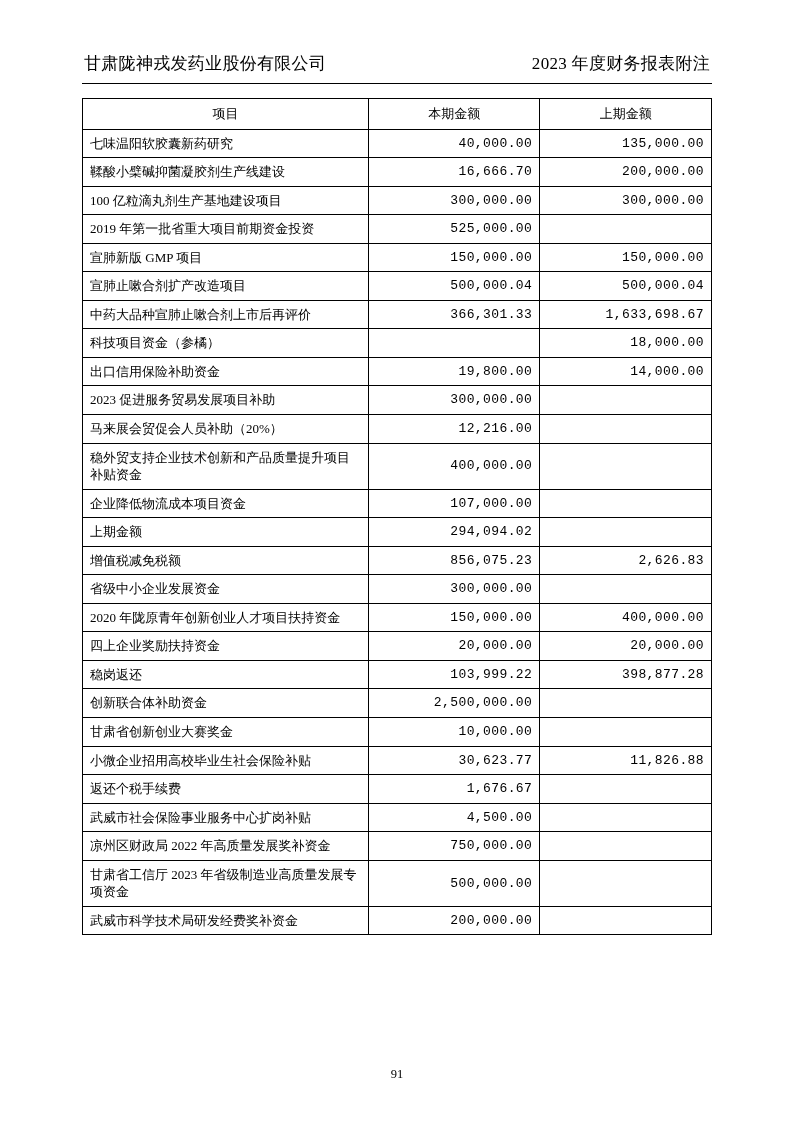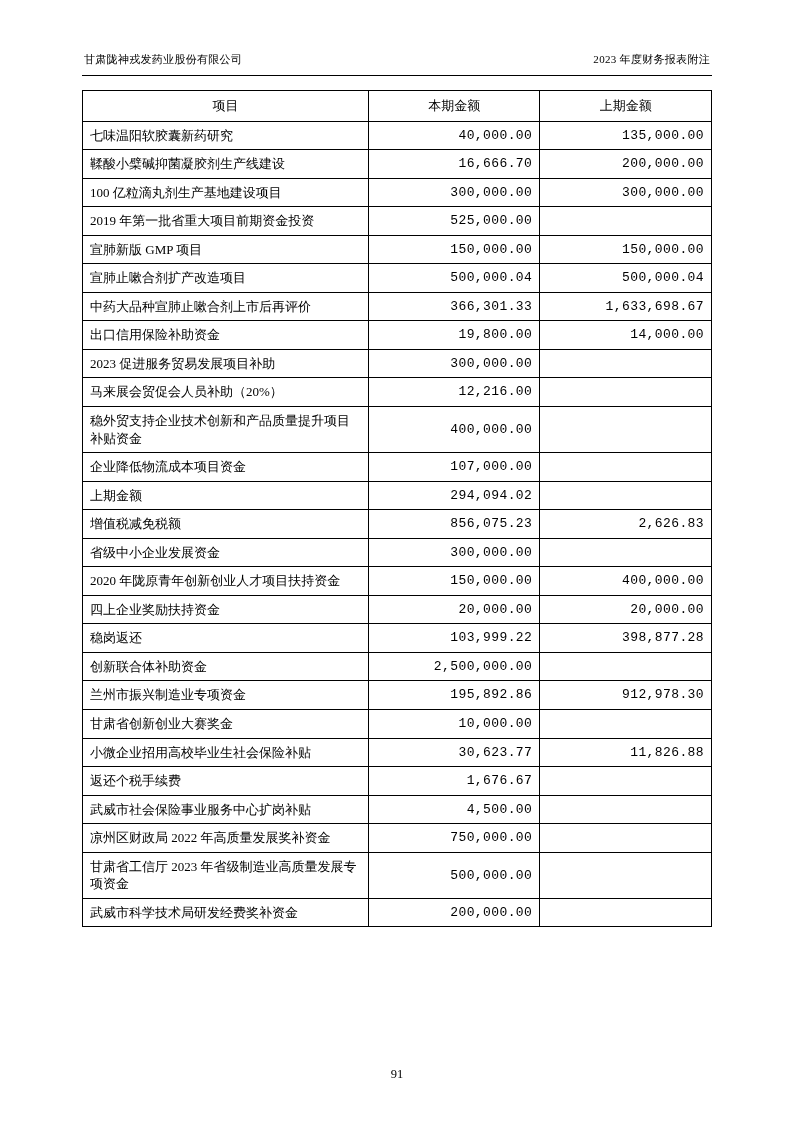--- a/index.html
+++ b/index.html
@@ -20,21 +20,21 @@
     box-sizing: border-box;
     padding: 52px 82px 40px 82px;
     position: relative;
     display: flex;
     flex-direction: column;
   }
   .header {
     display: flex;
     justify-content: space-between;
     align-items: flex-end;
-    font-size: 11px;
+    font-size: 17px;
     letter-spacing: 0.3px;
     padding: 0 2px 6px 2px;
   }
   .header-left {
     white-space: nowrap;
   }
   .header-right {
     white-space: nowrap;
   }
   .header-rule {
@@ -134,20 +134,25 @@
           <td class="item">宣肺止嗽合剂扩产改造项目</td>
           <td class="num">500,000.04</td>
           <td class="num">500,000.04</td>
         </tr>
         <tr>
           <td class="item">中药大品种宣肺止嗽合剂上市后再评价</td>
           <td class="num">366,301.33</td>
           <td class="num">1,633,698.67</td>
         </tr>
         <tr>
+          <td class="item">科技项目资金（参橘）</td>
+          <td class="num"></td>
+          <td class="num">18,000.00</td>
+        </tr>
+        <tr>
           <td class="item">出口信用保险补助资金</td>
           <td class="num">19,800.00</td>
           <td class="num">14,000.00</td>
         </tr>
         <tr>
           <td class="item">2023 促进服务贸易发展项目补助</td>
           <td class="num">300,000.00</td>
           <td class="num"></td>
         </tr>
         <tr>
@@ -194,25 +199,20 @@
           <td class="item">稳岗返还</td>
           <td class="num">103,999.22</td>
           <td class="num">398,877.28</td>
         </tr>
         <tr>
           <td class="item">创新联合体补助资金</td>
           <td class="num">2,500,000.00</td>
           <td class="num"></td>
         </tr>
         <tr>
-          <td class="item">兰州市振兴制造业专项资金</td>
-          <td class="num">195,892.86</td>
-          <td class="num">912,978.30</td>
-        </tr>
-        <tr>
           <td class="item">甘肃省创新创业大赛奖金</td>
           <td class="num">10,000.00</td>
           <td class="num"></td>
         </tr>
         <tr>
           <td class="item">小微企业招用高校毕业生社会保险补贴</td>
           <td class="num">30,623.77</td>
           <td class="num">11,826.88</td>
         </tr>
         <tr>

